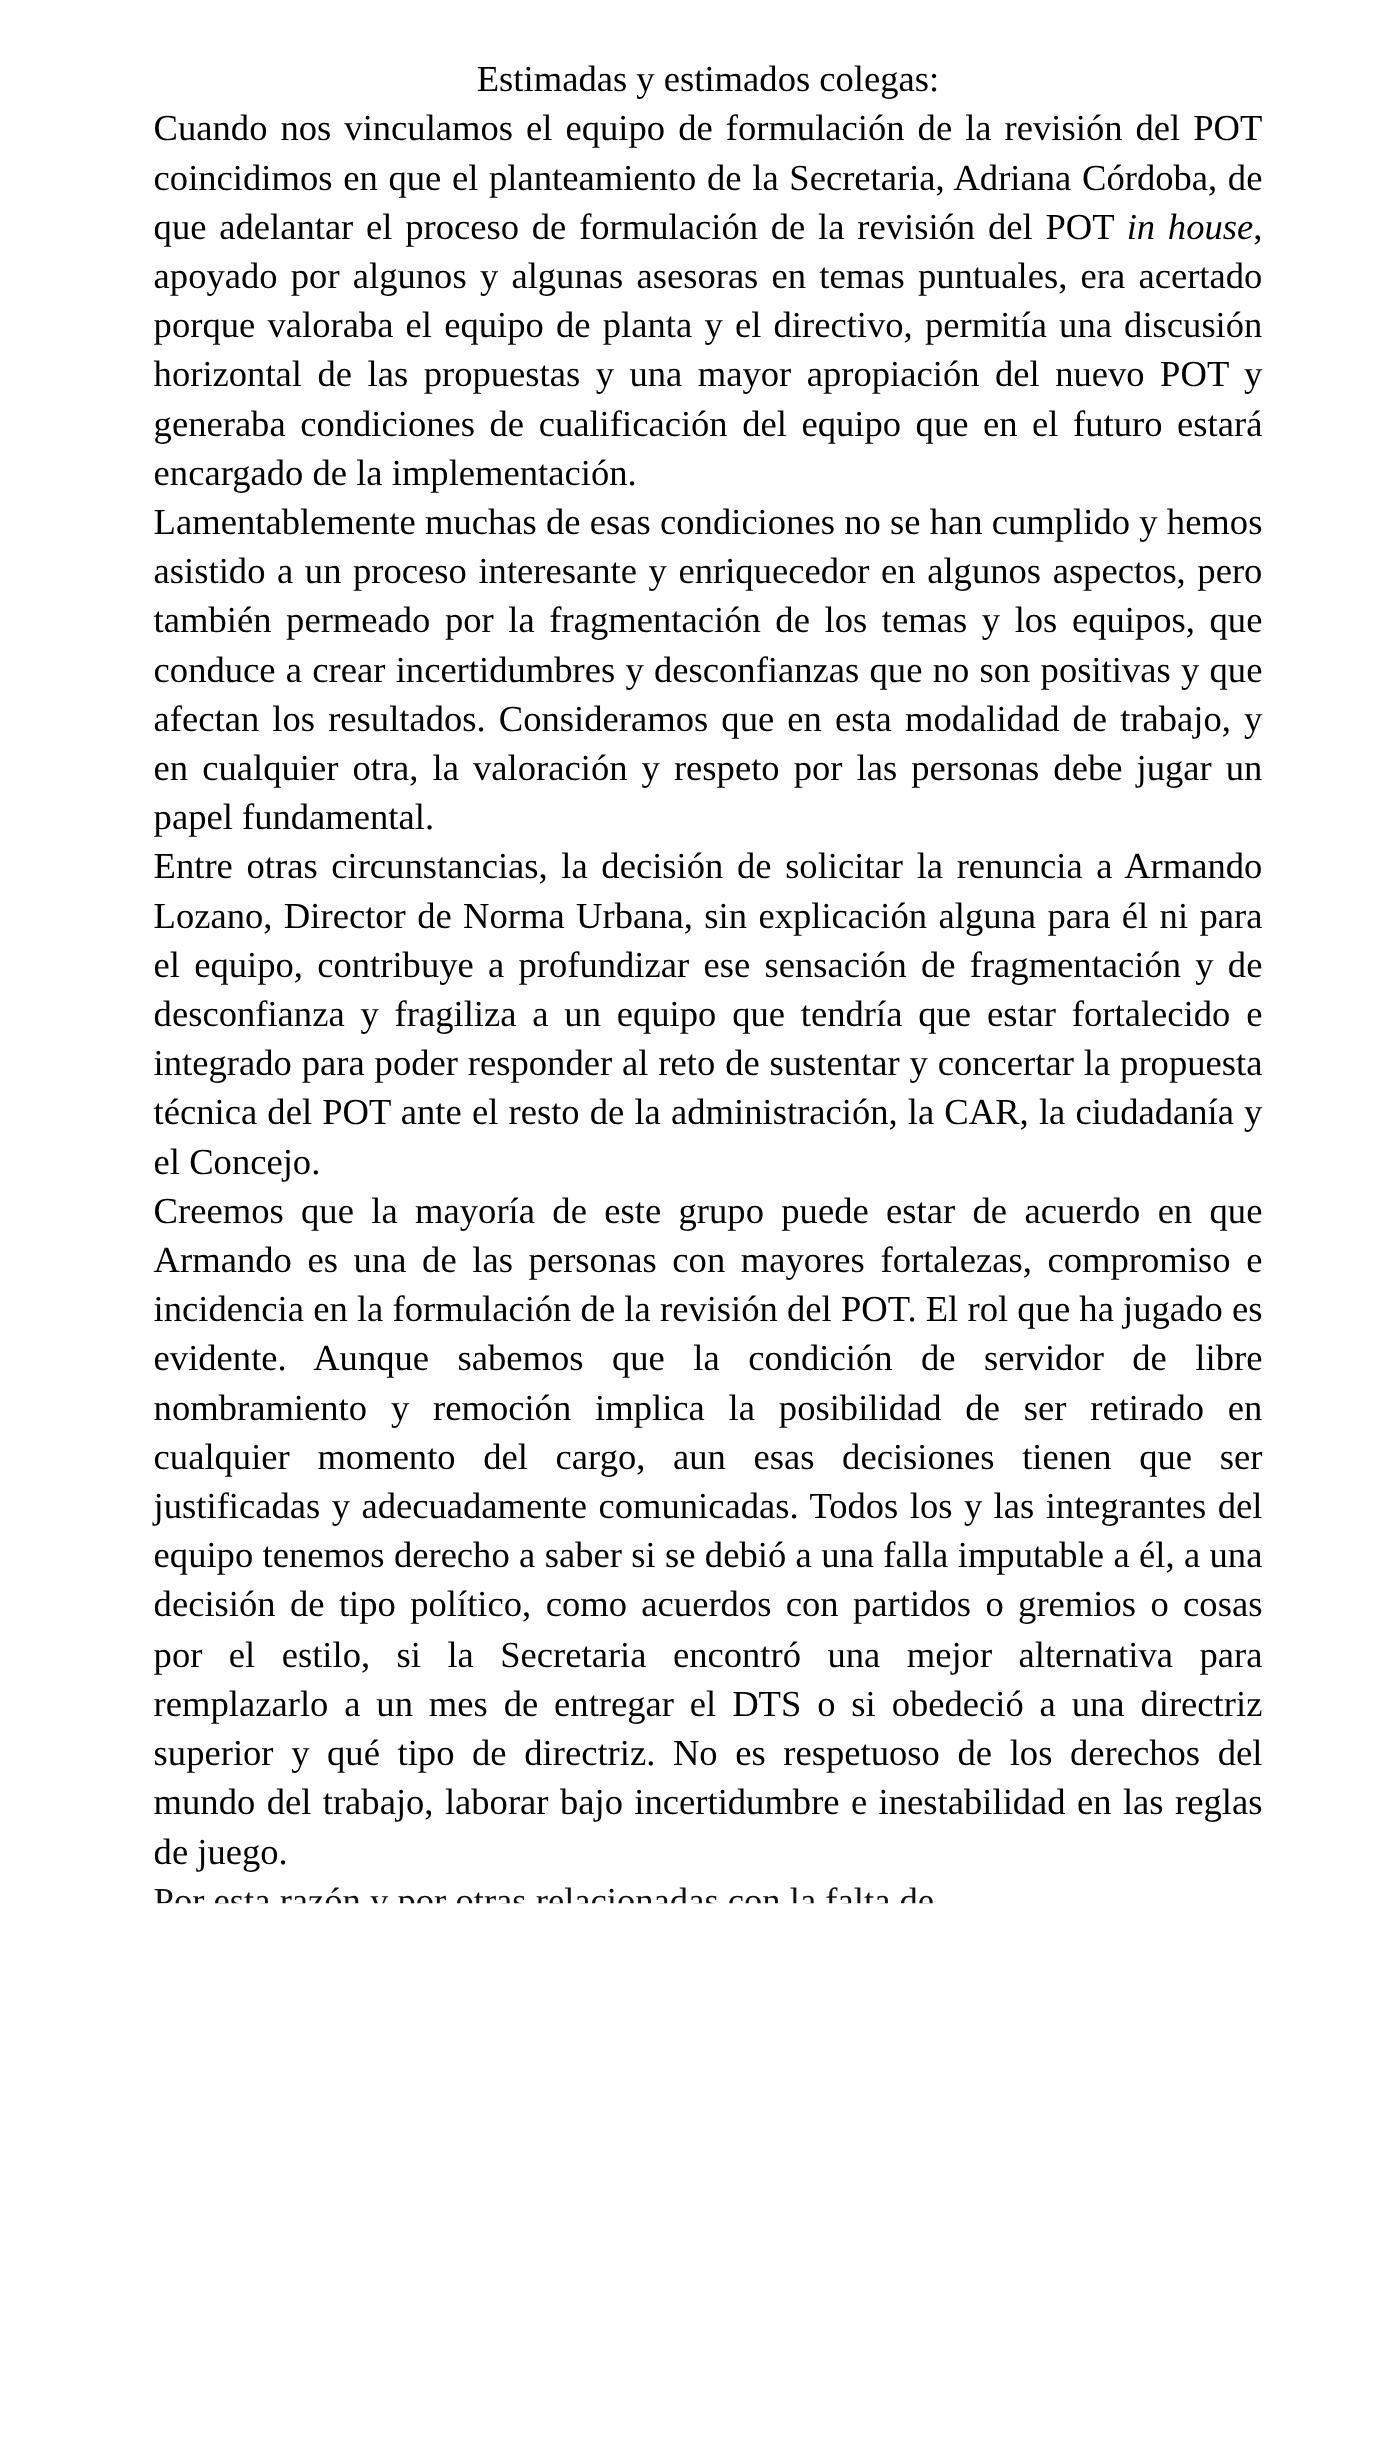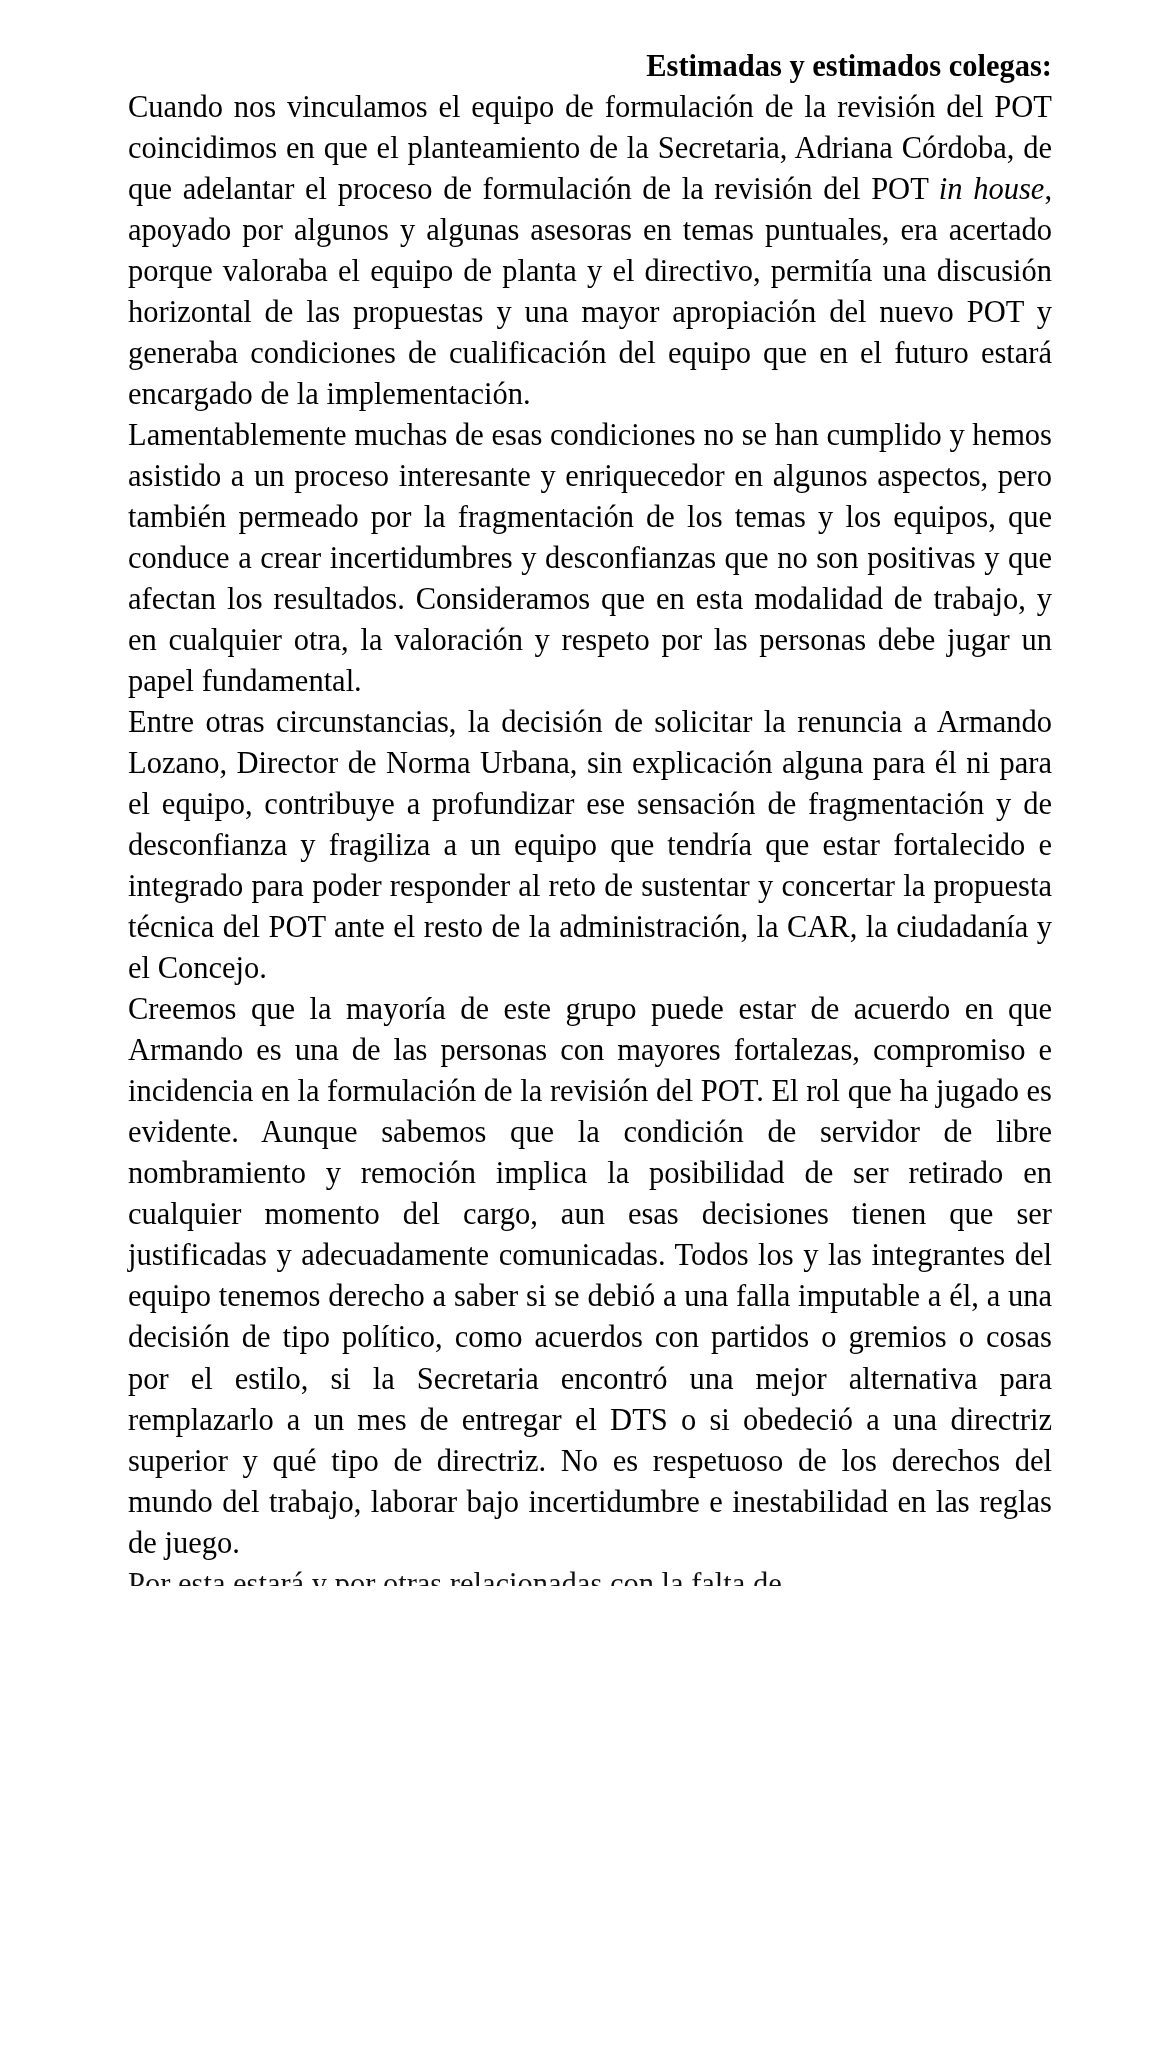--- a/index.html
+++ b/index.html
@@ -27,22 +27,21 @@
     line-height: 1.345;
     text-align: justify;
     text-justify: inter-word;
   }
   p.para {
     margin: 0;
     text-align: justify;
   }
   
   p.para.plain {
-    text-align: right;
-    font-weight: bold;
+    text-align: center;
   }
   .ital {
     font-style: italic;
     margin-top: 16px;
   }
   .clipped {
     overflow: hidden;
     height: 22px;
     margin: 0;
     text-align: justify;
@@ -59,16 +58,16 @@
 
     <p class="para"><span>Cuando nos vinculamos el equipo de formulación de la revisión del POT coincidimos en que el  planteamiento de la Secretaria, Adriana Córdoba, de que adelantar el proceso de formulación de la revisión del POT </span><span class="ital">in house</span><span>, apoyado por algunos y algunas asesoras en temas puntuales,  era acertado porque valoraba el equipo de planta y el directivo, permitía una discusión horizontal de las propuestas y una mayor apropiación del nuevo POT y generaba condiciones de cualificación del equipo que en el futuro estará encargado de la implementación.</span></p>
 
 
     <p class="para">Lamentablemente muchas de esas condiciones no se han cumplido y hemos asistido a un proceso interesante y enriquecedor en algunos aspectos, pero también permeado por la fragmentación de los temas y los equipos, que conduce a crear incertidumbres y desconfianzas que no son positivas y que afectan los resultados.  Consideramos que en esta modalidad de trabajo, y en cualquier otra, la valoración y respeto por las personas debe jugar un papel fundamental.</p>
 
     <p class="para">Entre otras circunstancias, la decisión de solicitar la renuncia a Armando Lozano, Director de Norma Urbana, sin explicación alguna para él ni para el equipo, contribuye a profundizar ese sensación de fragmentación y de desconfianza y fragiliza a un equipo que tendría que estar fortalecido e integrado para poder responder al reto de sustentar y concertar la propuesta técnica del POT ante el resto de la administración, la CAR, la ciudadanía y el Concejo.</p>
 
     <p class="para">Creemos que la mayoría de este grupo puede estar de acuerdo en que Armando es una de las personas con mayores fortalezas, compromiso e incidencia en la formulación de la revisión del POT. El rol que ha jugado es evidente. Aunque sabemos que la condición de servidor de libre nombramiento y remoción implica la posibilidad de ser retirado en cualquier momento del cargo, aun esas decisiones tienen que ser justificadas y adecuadamente comunicadas. Todos los y las integrantes del equipo tenemos derecho a saber si se debió a una falla imputable a él, a una decisión de tipo político, como acuerdos con partidos o gremios o cosas por el estilo, si la Secretaria encontró una mejor alternativa para remplazarlo a un mes de entregar el DTS o si obedeció a una directriz superior y qué tipo de directriz. No es respetuoso de los derechos del mundo del trabajo, laborar bajo incertidumbre e inestabilidad en las reglas de juego.</p>
 
-    <p class="clipped">Por esta estará y por otras relacionadas con la falta de</p>
+    <p class="clipped">Por esta razón y por otras relacionadas con la falta de</p>
 
   </div>
 </div>
 
 </body></html>

